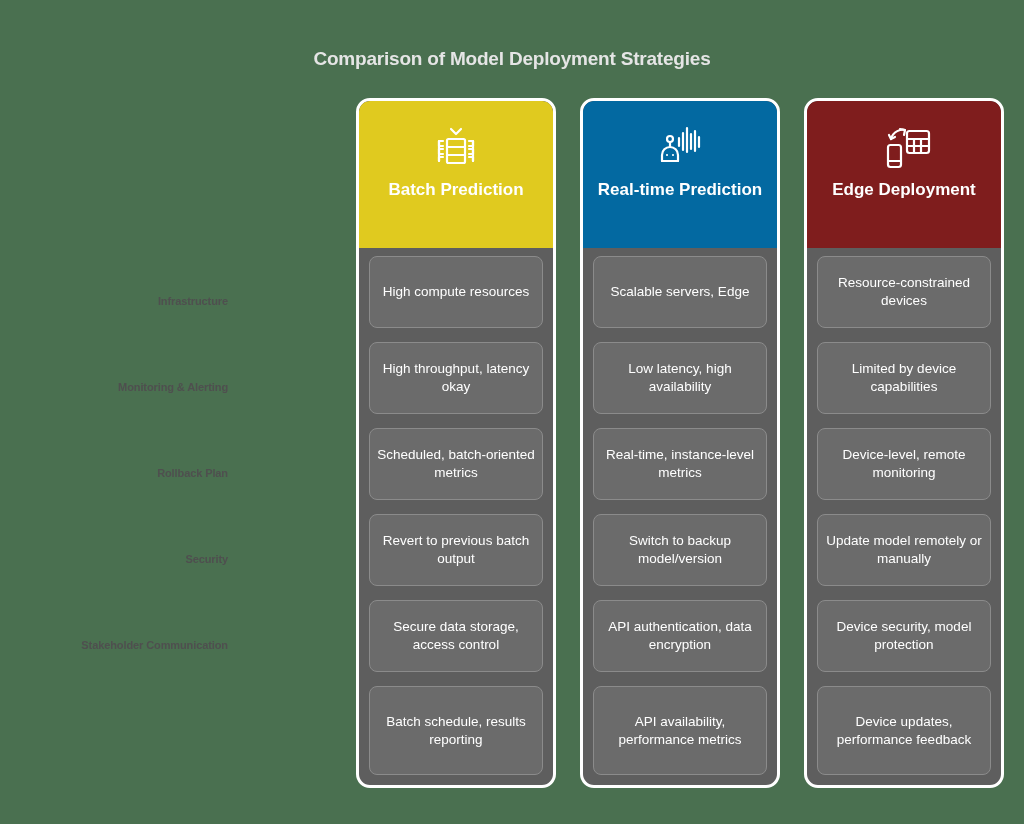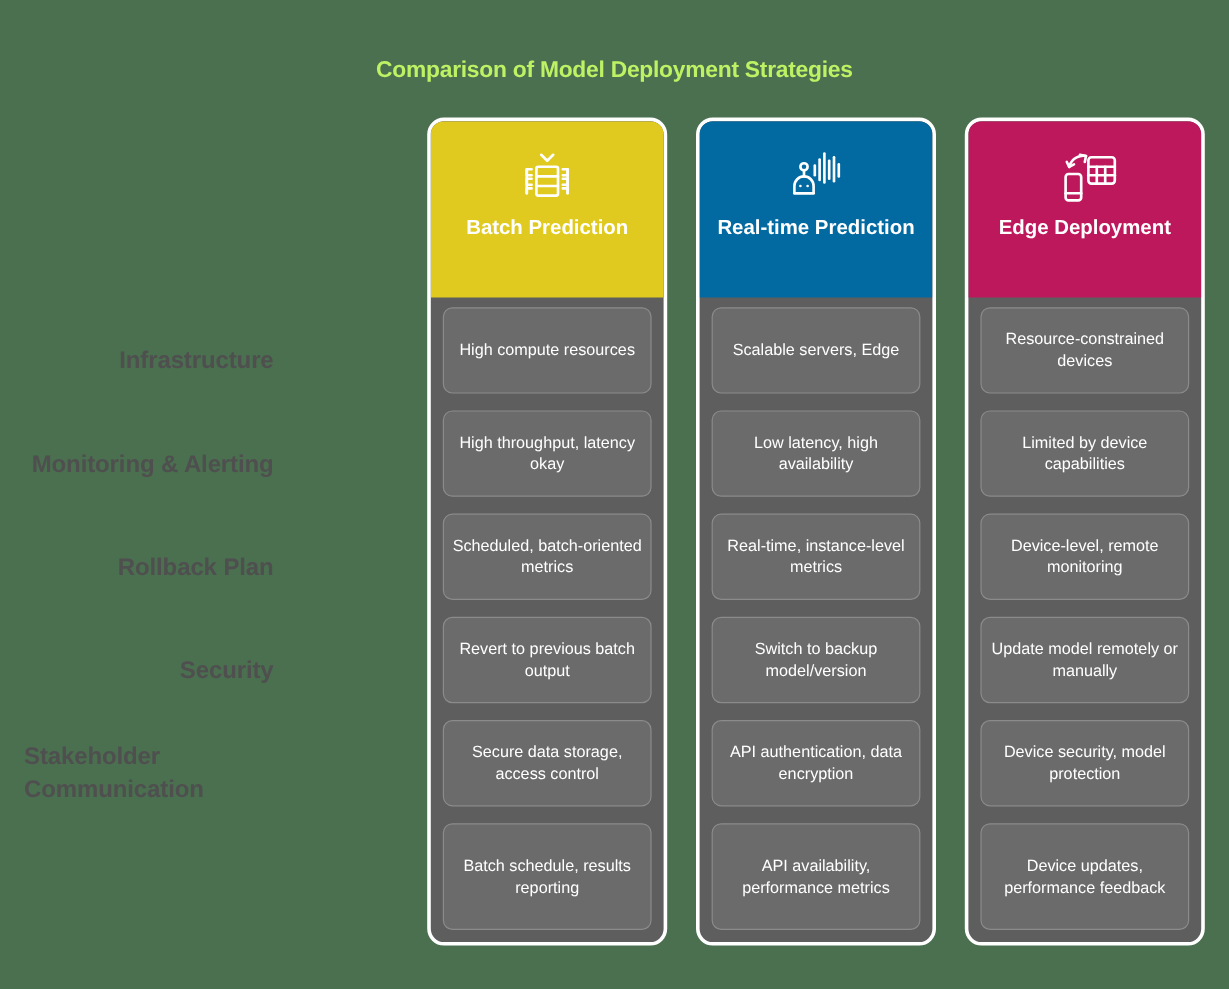--- a/index.html
+++ b/index.html
@@ -20,21 +20,21 @@
     height: 824px;
   }
   .chart-title {
     position: absolute;
     top: 48px;
     left: 0;
     width: 1024px;
     text-align: center;
     font-size: 19px;
     font-weight: bold;
-    color: #bef264;
+    color: #e5e5e5;
     letter-spacing: -0.2px;
   }
   .matrix {
     position: absolute;
     top: 98px;
     left: 20px;
     width: 984px;
     display: flex;
     flex-direction: row;
     align-items: flex-start;
@@ -47,21 +47,22 @@
     box-sizing: border-box;
   }
   .row-label {
     height: 86px;
     margin-bottom: 0;
     display: flex;
     align-items: center;
     justify-content: flex-end;
     padding-right: 8px;
     box-sizing: border-box;
-    font-size: 20px;
+    text-align: right;
+    font-size: 11px;
     font-weight: bold;
     color: #4f4f4f;
     line-height: 1.35;
     letter-spacing: -0.1px;
   }
   
   .columns {
     flex: 1 1 auto;
     display: flex;
     flex-direction: row;
@@ -205,21 +206,21 @@
           <div class="cell">Scalable servers, Edge</div>
           <div class="cell">Low latency, high availability</div>
           <div class="cell">Real-time, instance-level metrics</div>
           <div class="cell">Switch to backup model/version</div>
           <div class="cell">API authentication, data encryption</div>
           <div class="cell tall">API availability, performance metrics</div>
         </div>
       </div>
 
       <div class="column-card">
-        <div class="column-header" style="background: #be185d;">
+        <div class="column-header" style="background: #7f1d1d;">
           <div class="header-icon">
             <svg width="54" height="54" viewBox="0 0 54 54" fill="none" stroke="#ffffff" stroke-width="2.2" stroke-linecap="round" stroke-linejoin="round">
               <path d="M14 20 C16 12, 24 10, 28 11"></path>
               <polyline points="23,10 28,11 27,16"></polyline>
               <path d="M14 20 l-2 -4"></path>
               <path d="M14 20 l4 -2"></path>
               <rect x="11" y="26" width="13" height="22" rx="2.5"></rect>
               <line x1="11" y1="42" x2="24" y2="42"></line>
               <rect x="32" y="12" width="22" height="22" rx="2.5" transform="translate(-2,0)"></rect>
               <line x1="30" y1="20" x2="52" y2="20"></line>

